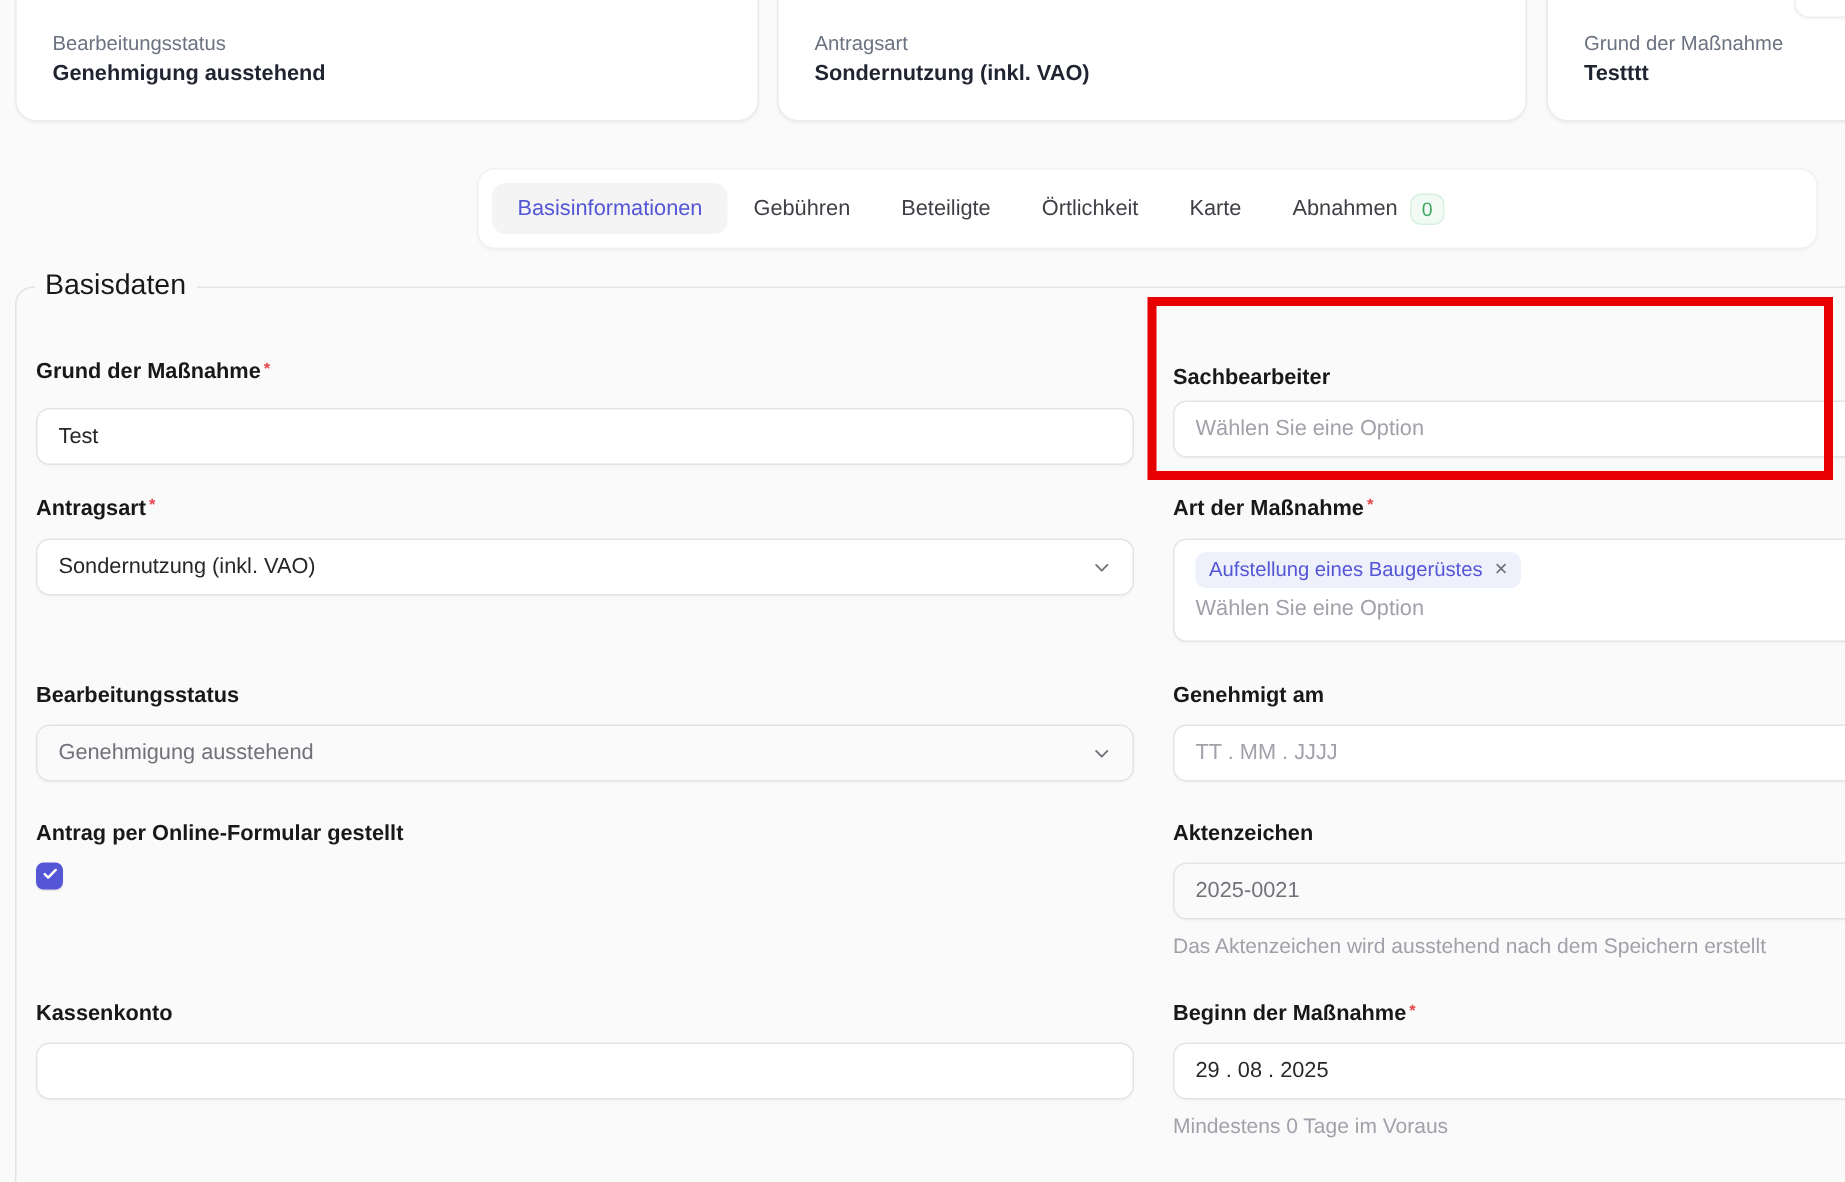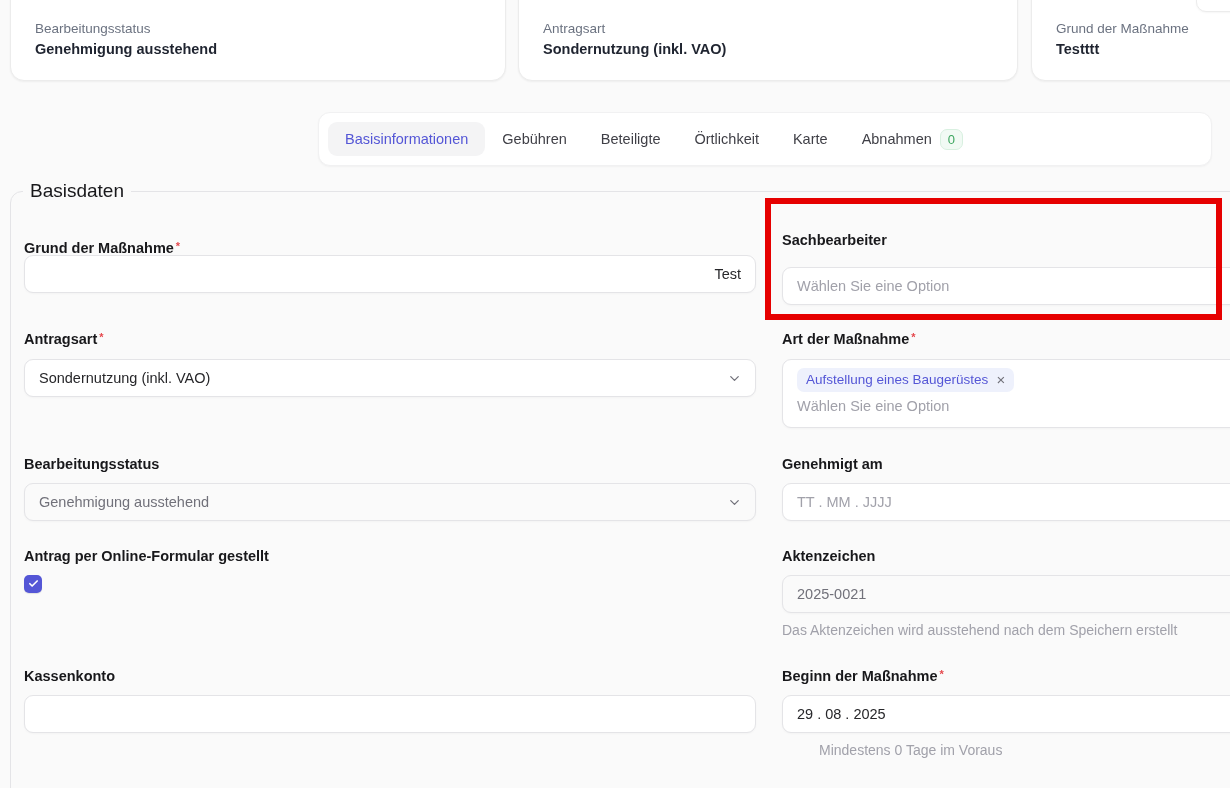--- a/index.html
+++ b/index.html
@@ -132,21 +132,21 @@
   </div>
 </nav>
 
 <fieldset class="basis">
   <legend>Basisdaten</legend>
 </fieldset>
 
 <div class="flabel" style="left:24px; top:240px;">
   <span>Grund der Maßnahme</span><span class="req">*</span>
 </div>
-<input class="tinput" style="left: 24px; top: 255px; text-align: right;" value="Test">
+<input class="tinput" style="left: 24px; top: 272px;" value="Test">
 
 <div class="flabel" style="left:24px; top:331px;">
   <span>Antragsart</span><span class="req">*</span>
 </div>
 <div class="selectbox" style="left:24px; top:359px;">
   <span>Sondernutzung (inkl. VAO)</span>
   <span class="chev"><svg width="15" height="15" viewBox="0 0 24 24">
         <path d="M6 9l6 6 6-6" stroke="#71717a" stroke-width="2" fill="none" stroke-linecap="round" stroke-linejoin="round"></path>
       </svg></span>
 </div>
@@ -168,21 +168,21 @@
   <span><svg width="11" height="11" viewBox="0 0 24 24">
         <path d="M4 12.5l5 5L20 6.5" stroke="#fff" stroke-width="3.6" fill="none" stroke-linecap="round" stroke-linejoin="round"></path>
       </svg></span>
 </div>
 
 <div class="flabel" style="left:24px; top:668px;">
   <span>Kassenkonto</span>
 </div>
 <input class="tinput" style="left: 24px; top: 695px;" value="">
 
-<div class="flabel" style="left:782px; top:232px;">
+<div class="flabel" style="left:782px; top:244px;">
   <span>Sachbearbeiter</span>
 </div>
 <input class="tinput" style="left: 782px; top: 267px;" placeholder="Wählen Sie eine Option">
 
 <div class="flabel" style="left:782px; top:331px;">
   <span>Art der Maßnahme</span><span class="req">*</span>
 </div>
 <div class="multibox" style="left:782px; top:359px;">
   <span class="chip">
     <span>Aufstellung eines Baugerüstes</span>
@@ -199,15 +199,15 @@
 <div class="flabel" style="left:782px; top:548px;">
   <span>Aktenzeichen</span>
 </div>
 <input class="tinput disabled" style="left: 782px; top: 575px;" value="2025-0021">
 <div class="helper" style="left:782px; top:622px;">Das Aktenzeichen wird ausstehend nach dem Speichern erstellt</div>
 
 <div class="flabel" style="left:782px; top:668px;">
   <span>Beginn der Maßnahme</span><span class="req">*</span>
 </div>
 <input class="tinput" style="left: 782px; top: 695px;" value="29 . 08 . 2025">
-<div class="helper" style="left:782px; top:742px;margin-left:37px;">Mindestens 0 Tage im Voraus</div>
+<div class="helper" style="left:782px; top:742px;">Mindestens 0 Tage im Voraus</div>
 
 <div class="annotation"></div>
 
 </body></html>

